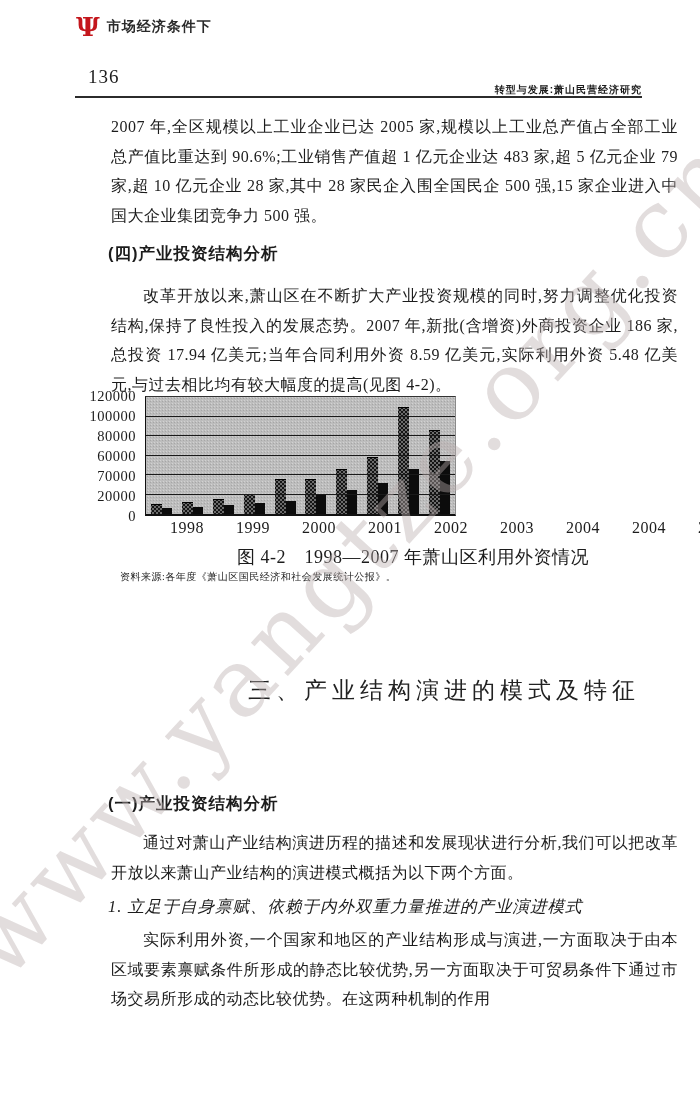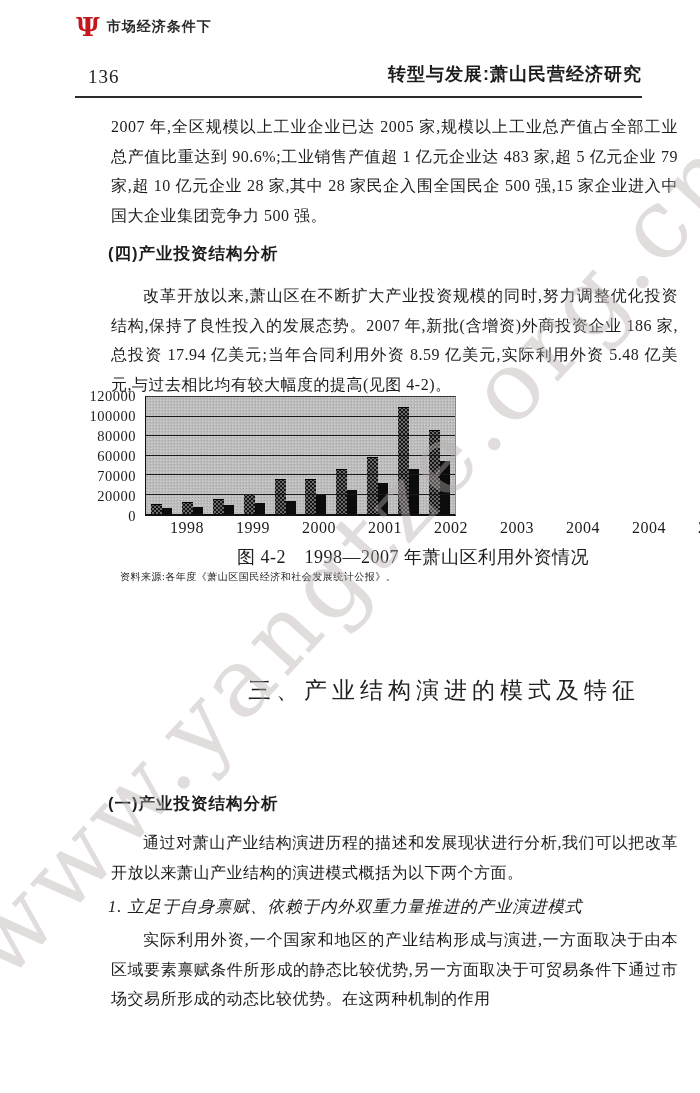--- a/index.html
+++ b/index.html
@@ -7,21 +7,21 @@
   body { font-family:"Liberation Serif","DejaVu Serif",serif; color:#1c1c1c; }
   #page { position:relative; width:700px; height:1093px; background:#ffffff; overflow:hidden; }
 
   
   .logo { position:absolute; left:76px; top:14px; display:flex; align-items:center; gap:7px; }
   .logo-mark { color:#c4161c; font-size:26px; font-weight:bold; line-height:1;
                font-family:"DejaVu Serif",serif; }
   .logo-text { font-family:"Liberation Sans","DejaVu Sans",sans-serif; font-weight:bold;
                font-size:14px; color:#2a2a2a; letter-spacing:1px; }
   .page-number { position:absolute; left:88px; top:66px; font-size:19px; letter-spacing:1px; }
-  .running-title { position:absolute; right:58px; top:62px; font-size:18px; font-weight:bold;
+  .running-title { position:absolute; right:58px; top:83px; font-size:10px; font-weight:bold;
                    font-family:"Liberation Sans","DejaVu Sans",sans-serif; letter-spacing:1px; }
   .header-rule { position:absolute; left:75px; top:96px; width:567px; height:2px; background:#2b2b2b; }
 
   
   .para { position:absolute; left:75px; width:567px; font-size:16px; line-height:29.5px;
           text-align:justify; text-justify:inter-ideograph; letter-spacing:0.5px;margin-left:36px; }
   .indent { text-indent:2em; }
   .sub-heading { position:absolute; left:108px; font-size:16.5px; font-weight:bold;
                  font-family:"Liberation Sans","DejaVu Sans",sans-serif; letter-spacing:1px; }
   .kai { font-style:italic; }

